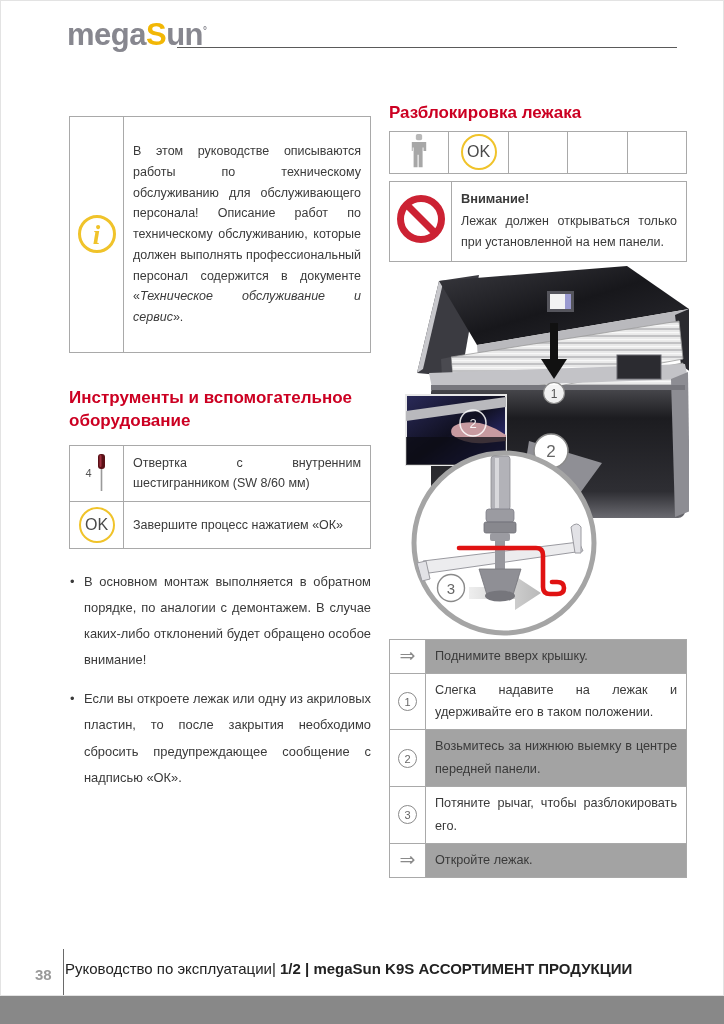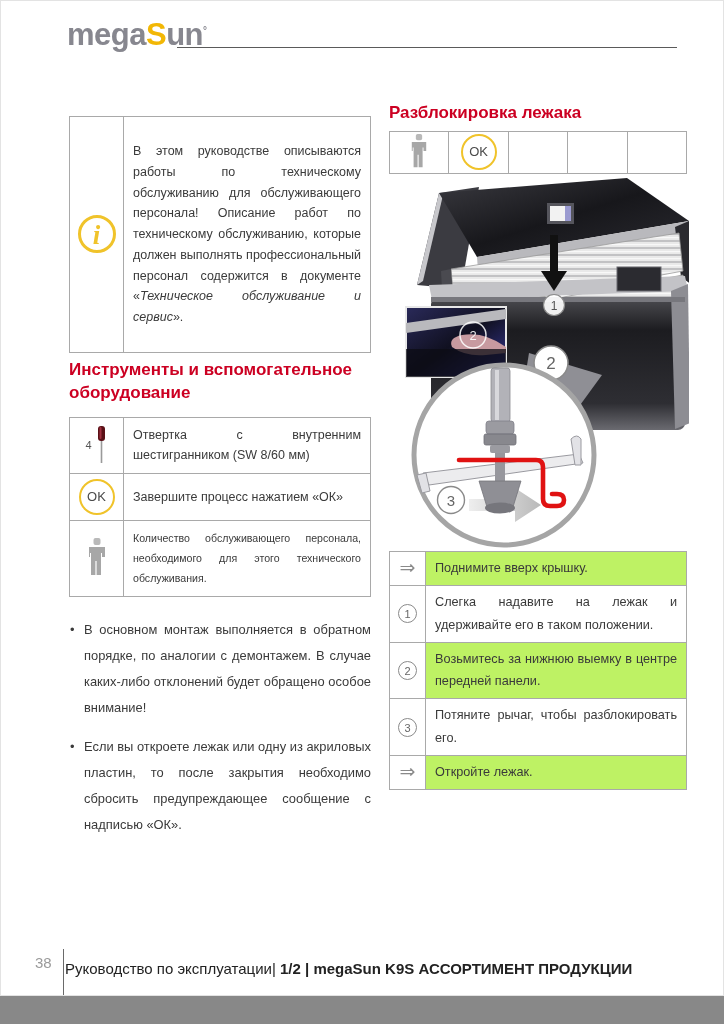--- a/index.html
+++ b/index.html
@@ -31,29 +31,29 @@
   
   .info-table { margin-top:11px; }
   .info-table td.icon-cell { width:54px; text-align:center; }
   .info-table td.text-cell { padding:24px 9px; }
   .just { text-align:justify; }
   .body-txt { font-size:12.5px; line-height:1.66; color:#3a3a3a; }
   .info-i { display:inline-block; width:38px; height:38px; border:3px solid #f0c32a;
             border-radius:50%; color:#f0c32a; font-family:"Liberation Serif", serif;
             font-style:italic; font-weight:bold; font-size:27px; line-height:34px; text-align:center; }
 
-  h1.h2 { margin-top:6px; }
+  h1.h2 { margin-top:34px; }
 
   
   .tools-table { margin-top:12px; }
   .tools-table td.icon-cell { width:54px; text-align:center; padding:5px 2px; }
   .tools-table td.text-cell { padding:7px 9px; }
   .tool-num { font-size:11px; color:#555; vertical-align:middle; margin-right:2px; }
   .ok-badge { display:inline-block; width:36px; height:36px; border:2px solid #f0c32a;
-              border-radius:50%; color:#4a4a4a; font-size:13px; line-height:32px; text-align:center; }
+              border-radius:50%; color:#4a4a4a; font-size:16px; line-height:32px; text-align:center; }
   .small-txt { font-size:10.6px; line-height:1.9; }
 
   .para { margin-top:18px; font-size:12.9px; line-height:2.02; text-align:justify; }
   .bullets { margin-top:20px; }
   .bullet { position:relative; padding-left:15px; font-size:12.9px; line-height:2.02;
             text-align:justify; margin-bottom:13px; }
   .bullet .dot { position:absolute; left:1px; top:0; }
 
   
   .req-table { margin-top:6px; }
@@ -64,31 +64,31 @@
   .warn-table td.text-cell { padding:6px 9px 8px; }
   .warn-title { font-weight:bold; font-size:12.8px; margin-bottom:2px; }
 
   .figure-wrap { position:relative; margin-top:3px; width:300px; height:374px; }
 
   
   .steps-table { border-collapse:collapse; width:100%; margin-top:0; }
   .steps-table td { border:1px solid #a9a9a9; }
   .steps-table td.m-cell { width:36px; text-align:center; background:#ffffff; }
   .steps-table td.s-cell { padding:5px 9px; font-size:12.7px; line-height:1.8; text-align:justify; }
-  .steps-table tr.hl td.s-cell { background:#bef264; }
+  .steps-table tr.hl td.s-cell { background:#a3a3a3; }
   .marker-circle { display:inline-block; width:19px; height:19px; border:1px solid #8a8a8a;
                    border-radius:50%; font-size:11px; line-height:18px; color:#666; text-align:center; }
   .marker-arrow { font-size:19px; color:#8a8a8a; line-height:1; }
 
   
   .icon-svg { vertical-align:middle; }
 
   
   .footer { position:absolute; left:0; top:948px; width:724px; }
-  .page-num { position:absolute; left:34px; top:5px; font-size:15px; font-weight:normal; color:#9a9a9a; }
+  .page-num { position:absolute; left:34px; top:17px; font-size:15px; font-weight:bold; color:#9a9a9a; }
   .foot-rule { position:absolute; left:62px; top:0; width:1px; height:46px; background:#6a6a6a; }
   .foot-text { position:absolute; left:64px; top:11px; font-size:15px; color:#222; }
   .foot-text b { font-weight:bold; }
 </style>
 </head>
 <body>
 
 <div class="page">
 
   <div class="logo"><span>mega</span><span class="s">S</span><span>un</span><span class="reg">°</span></div>
@@ -120,29 +120,20 @@
                 <rect x="6.7" y="16" width="1.6" height="22" fill="#9a9a9a"></rect>
               </svg>
         </td>
         <td class="text-cell body-txt just">Отвертка с внутренним шестигранником (SW 8/60 мм)</td>
       </tr>
       <tr>
         <td class="icon-cell">
           <span class="ok-badge">OK</span>
         </td>
         <td class="text-cell body-txt">Завершите процесс нажатием «ОК»</td>
-      </tr>
-      <tr>
-        <td class="icon-cell">
-          <svg class="icon-svg" width="22" height="40" viewBox="0 0 22 40">
-                <rect x="7.5" y="0" width="7" height="7" rx="2" fill="#b9b9b9"></rect>
-                <path d="M3 9 h16 v10 h-3 v-4 h-1 v22 h-4.4 v-14 h-1.2 v14 H5 v-22 H4 v4 H3 z" fill="#a7a7a7"></path>
-              </svg>
-        </td>
-        <td class="text-cell small-txt just">Количество обслуживающего персонала, необходимого для этого технического обслуживания.</td>
       </tr>
     </tbody>
       </table>
 
 
     <div class="bullets">
       <div class="bullet">
         <span class="dot">•</span>
         <span>В основном монтаж выполняется в обратном порядке, по аналогии с демонтажем. В случае каких-либо отклонений будет обращено особое внимание!</span>
       </div>
@@ -169,20 +160,36 @@
         <td>
           <span class="ok-badge">OK</span>
         </td>
         <td></td>
         <td></td>
         <td></td>
       </tr>
     </tbody>
       </table>
 
+    <table class="box warn-table">
+      <tbody>
+          <tr>
+        <td class="icon-cell">
+          <svg width="50" height="50" viewBox="0 0 50 50">
+                <circle cx="25" cy="25" r="20.5" fill="none" stroke="#cc2233" stroke-width="7"></circle>
+                <line x1="11.5" y1="11.5" x2="38.5" y2="38.5" stroke="#cc2233" stroke-width="7"></line>
+              </svg>
+        </td>
+        <td class="text-cell body-txt">
+          <div class="warn-title">Внимание!</div>
+          <div class="just">Лежак должен открываться только при установленной на нем панели.</div>
+        </td>
+      </tr>
+    </tbody>
+      </table>
 
     <div class="figure-wrap">
       <svg width="300" height="374" viewBox="0 0 300 374">
         <defs>
           <pattern id="lamps" width="6" height="7" patternUnits="userSpaceOnUse">
             <rect width="6" height="7" fill="#e9e9e9"></rect>
             <rect y="0" width="6" height="2" fill="#c2c2c4"></rect>
             <rect y="4" width="6" height="1.2" fill="#f8f8f8"></rect>
           </pattern>
           <linearGradient id="baseGrad" x1="0" y1="0" x2="0" y2="1">

